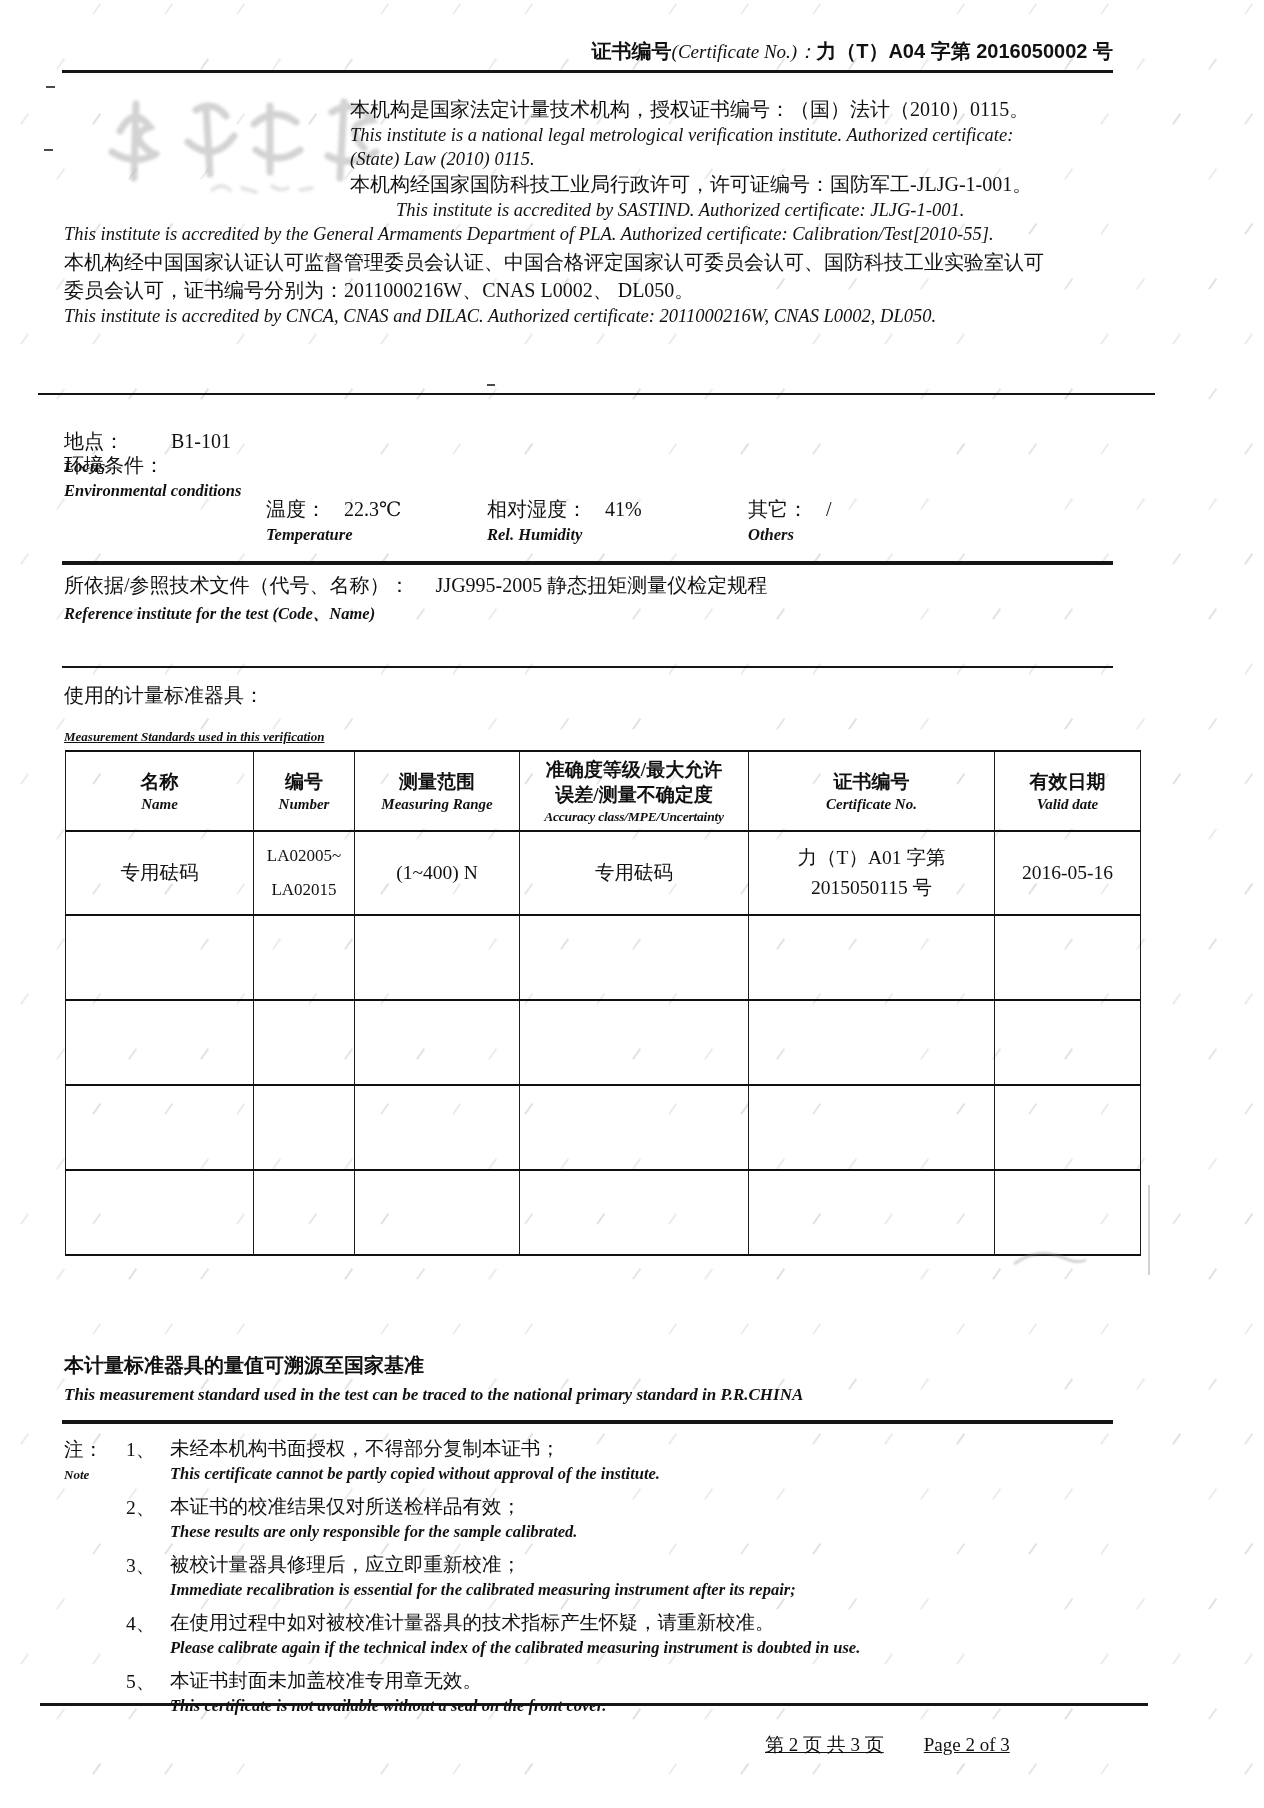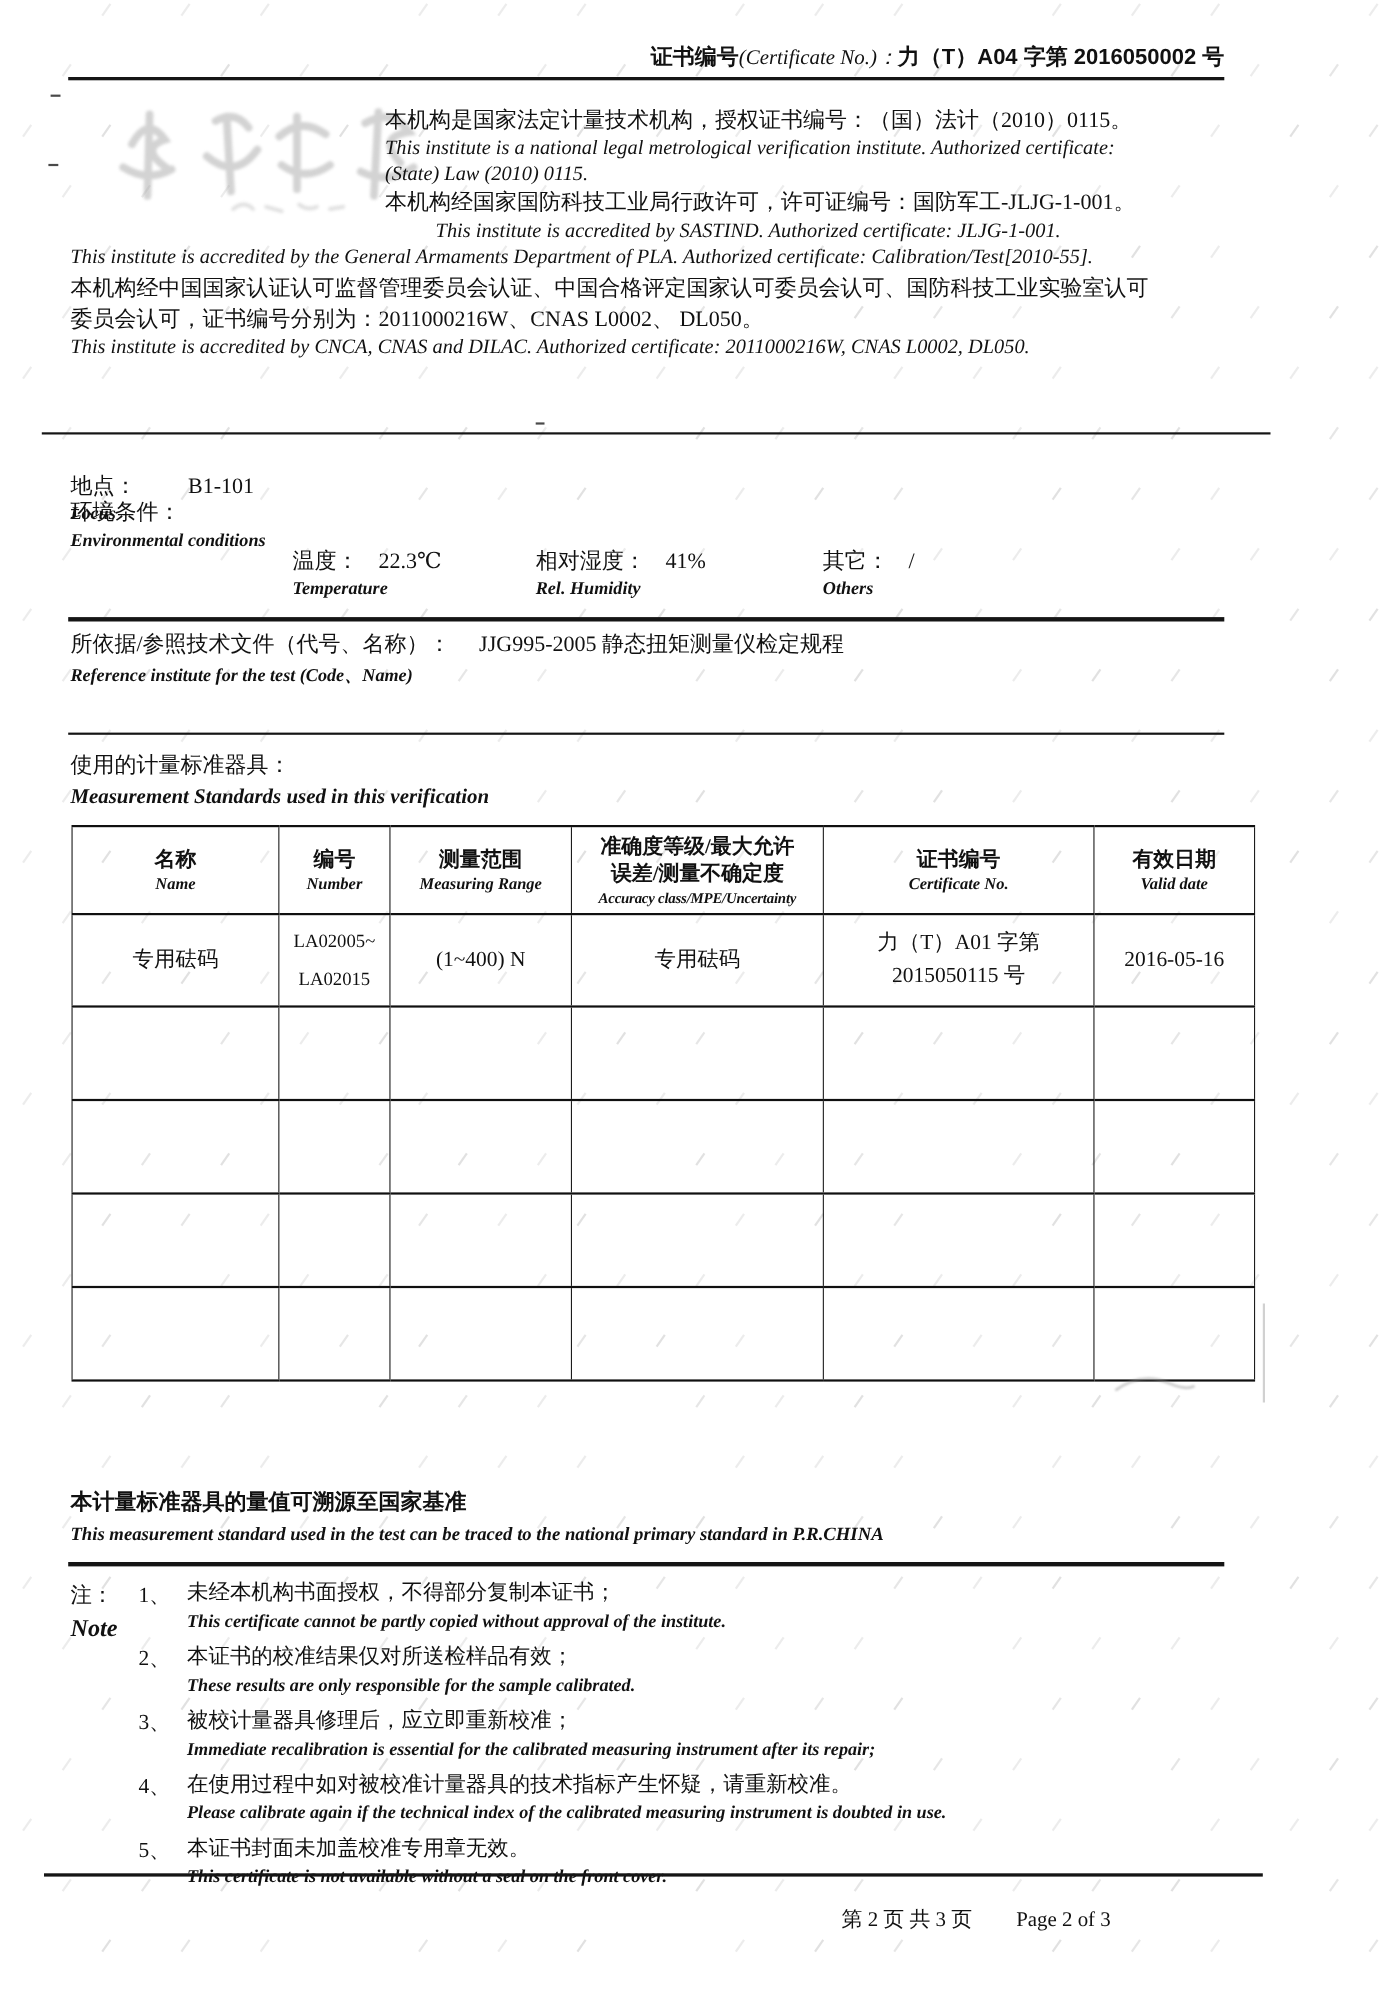--- a/index.html
+++ b/index.html
@@ -45,21 +45,21 @@
   #env-t{left:266px;} #env-h{left:487px;} #env-o{left:748px;}
   .envval{margin-left:18px;}
 
   
   #ref{top:572px;left:64px;font-size:20px;}
   #ref .val{margin-left:26px;}
   #ref .en-b{display:block;font-size:16.5px;margin-top:4px;}
 
   
   #stdtitle{top:682px;left:64px;font-size:20px;}
-  #stdtitle .en-b{display:block;font-size:19px;margin-top:5px;}
+  #stdtitle .en-b{display:block;font-size:13px;margin-top:20px;text-decoration:underline;}
 
   
   #stdtable{position:absolute;top:750px;left:65px;border-collapse:collapse;table-layout:fixed;}
   #stdtable th,#stdtable td{
     border-left:1.5px solid #1c1c1c;border-right:1.5px solid #1c1c1c;
     border-top:2.5px solid #101010;border-bottom:2.5px solid #101010;
     padding:2px 4px;text-align:center;vertical-align:middle;
   }
   .th-zh{font-size:19px;line-height:25px;white-space:pre-line;}
   .th-en{font-size:15px;margin-top:2px;}
@@ -69,28 +69,28 @@
 
   
   #trace{top:1352px;left:64px;}
   #trace .zh{font-size:20px;font-weight:bold;}
   #trace .en-b{display:block;font-size:17px;margin-top:6px;}
 
   
   #notes{top:1436px;left:64px;display:flex;}
   #noteslab{width:62px;}
   #noteslab .zh{font-size:19.5px;}
-  #noteslab .en-b{display:block;font-size:22px;margin-top:4px;}
+  #noteslab .en-b{display:block;font-size:13px;margin-top:4px;}
   .nitem{display:flex;margin-bottom:9px;}
   .nnum{width:44px;font-size:19.5px;flex:0 0 44px;}
   .nbody .zh{font-size:19.5px;line-height:25px;}
   .nbody .en-b{display:block;font-size:16.5px;line-height:22px;margin-top:2px;}
 
   
-  #footer{top:1732px;left:765px;font-size:19px;white-space:nowrap;}
+  #footer{top:1732px;left:765px;font-size:19px;white-space:nowrap;text-decoration:underline;}
   #footer .gap{display:inline-block;width:40px;}
 
   
   .dash{position:absolute;height:2px;background:#4a4a4a;}
   #smudge1{position:absolute;top:1185px;left:1148px;width:2px;height:90px;background:#bdbdbd;opacity:.7;}
 </style>
 </head>
 <body>
 
 <div id="page">

